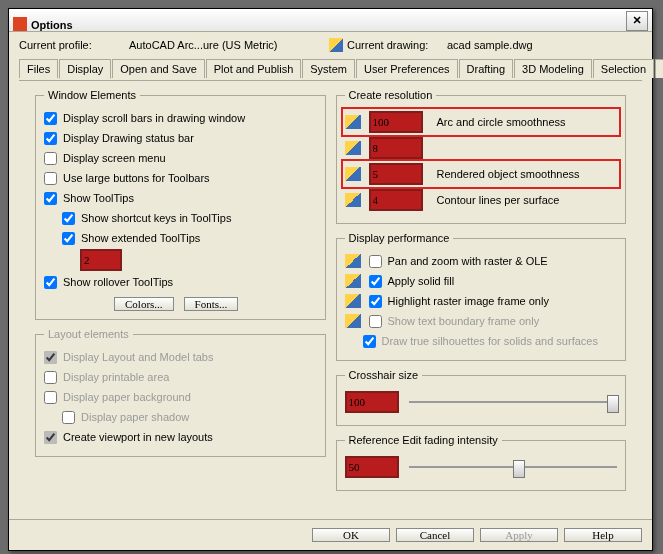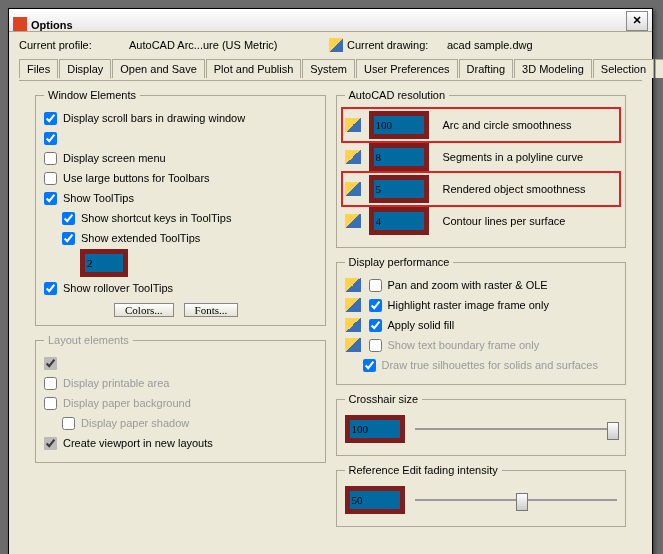--- a/index.html
+++ b/index.html
@@ -20,21 +20,21 @@
 .col{flex:1}
 fieldset{border:1px solid #aca899;padding:6px 8px 8px;margin:0 0 8px}
 legend{padding:0 4px}
 fieldset.dis{color:#9a9a9a}
 fieldset.dis .cb{accent-color:#bbb}
 .row{display:flex;align-items:center;margin:2px 0;min-height:18px}
 .cb{width:13px;height:13px;margin:0 6px 0 0}
 .indent1{padding-left:18px}
 .indent2{padding-left:36px}
 select.combo{width:180px;height:20px;border:1px solid #7f9db9;background:#fff;font:11px Tahoma}
-input.txt{height:18px;border:5px solid #7f1d1d;background:#0369a1;font:11px Tahoma;padding:0 2px}
+input.txt{height:18px;border:2px solid #7f1d1d;background:#b91c1c;font:11px Tahoma;padding:0 2px}
 .spin-sm{width:34px}
 .btn{height:14px;border:1px solid #888;background:linear-gradient(#fefefe,#e2e2d6);font:11px Tahoma;padding:0 10px}
 .btn.dis{color:#9a9a9a}
 .btnrow{display:flex;gap:10px;margin:6px 0 0 70px}
 .rlicon{width:16px;height:14px;display:inline-block;margin-right:8px;background:linear-gradient(135deg,#ffd24a 50%,#3a6fb7 50%);flex-shrink:0}
 .resrow{display:flex;align-items:center;margin:4px 0}
 .resrow .txt{width:46px;margin-right:14px}
 .hl{position:relative}
 .hl::after{content:"";position:absolute;left:-4px;top:-4px;right:-4px;bottom:-4px;border:2px solid #d22;pointer-events:none}
 .slider-row{display:flex;align-items:center;gap:10px;margin:4px 0}
@@ -81,20 +81,21 @@
     <div class="cols">
       <div class="col">
         <fieldset>
           <legend>Window Elements</legend>
           <div class="row">
               <input type="checkbox" class="cb" checked="" style="">
               <span>Display scroll bars in drawing window</span>
             </div>
           <div class="row">
               <input type="checkbox" class="cb" checked="" style="">
+              <span>Display Drawing status bar</span>
             </div>
           <div class="row">
               <input type="checkbox" class="cb" style="">
               <span>Display screen menu</span>
             </div>
           <div class="row">
               <input type="checkbox" class="cb" style="">
               <span>Use large buttons for Toolbars</span>
             </div>
           <div class="row">
@@ -119,20 +120,21 @@
           <div class="btnrow">
             <button class="btn">Colors...</button>
             <button class="btn">Fonts...</button>
           </div>
         </fieldset>
 
         <fieldset class="dis">
           <legend>Layout elements</legend>
           <div class="row">
               <input type="checkbox" class="cb" checked="" style="">
+              <span>Display Layout and Model tabs</span>
             </div>
           <div class="row">
               <input type="checkbox" class="cb" style="">
               <span>Display printable area</span>
             </div>
           <div class="row">
               <input type="checkbox" class="cb" style="">
               <span>Display paper background</span>
             </div>
           <div class="row indent1">
@@ -141,30 +143,29 @@
             </div>
           <div class="row">
               <input type="checkbox" class="cb" checked="" style="">
               <span style="color:#000">Create viewport in new layouts</span>
             </div>
         </fieldset>
       </div>
 
       <div class="col">
         <fieldset>
-          <legend>AutoCAD resolution</legend>
+          <legend>Create resolution</legend>
           <div class="resrow hl">
             <span class="rlicon"></span>
             <input class="txt" value="100" style="">
             <span>Arc and circle smoothness</span>
           </div>
           <div class="resrow">
             <span class="rlicon"></span>
             <input class="txt" value="8" style="">
-            <span>Segments in a polyline curve</span>
           </div>
           <div class="resrow hl">
             <span class="rlicon"></span>
             <input class="txt" value="5" style="">
             <span>Rendered object smoothness</span>
           </div>
           <div class="resrow">
             <span class="rlicon"></span>
             <input class="txt" value="4" style="">
             <span>Contour lines per surface</span>
@@ -174,26 +175,26 @@
         <fieldset>
           <legend>Display performance</legend>
           <div class="row">
               <span class="rlicon"></span>
               <input type="checkbox" class="cb" style="">
               <span>Pan and zoom with raster &amp; OLE</span>
             </div>
           <div class="row">
               <span class="rlicon"></span>
               <input type="checkbox" class="cb" checked="" style="">
+              <span>Apply solid fill</span>
+            </div>
+          <div class="row">
+              <span class="rlicon"></span>
+              <input type="checkbox" class="cb" checked="" style="">
               <span>Highlight raster image frame only</span>
-            </div>
-          <div class="row">
-              <span class="rlicon"></span>
-              <input type="checkbox" class="cb" checked="" style="">
-              <span>Apply solid fill</span>
             </div>
           <div class="row">
               <span class="rlicon"></span>
               <input type="checkbox" class="cb" style="">
               <span style="color:#9a9a9a">Show text boundary frame only</span>
             </div>
           <div class="row indent1">
               <input type="checkbox" class="cb" checked="" style="">
               <span style="color:#9a9a9a">Draw true silhouettes for solids and surfaces</span>
             </div>

